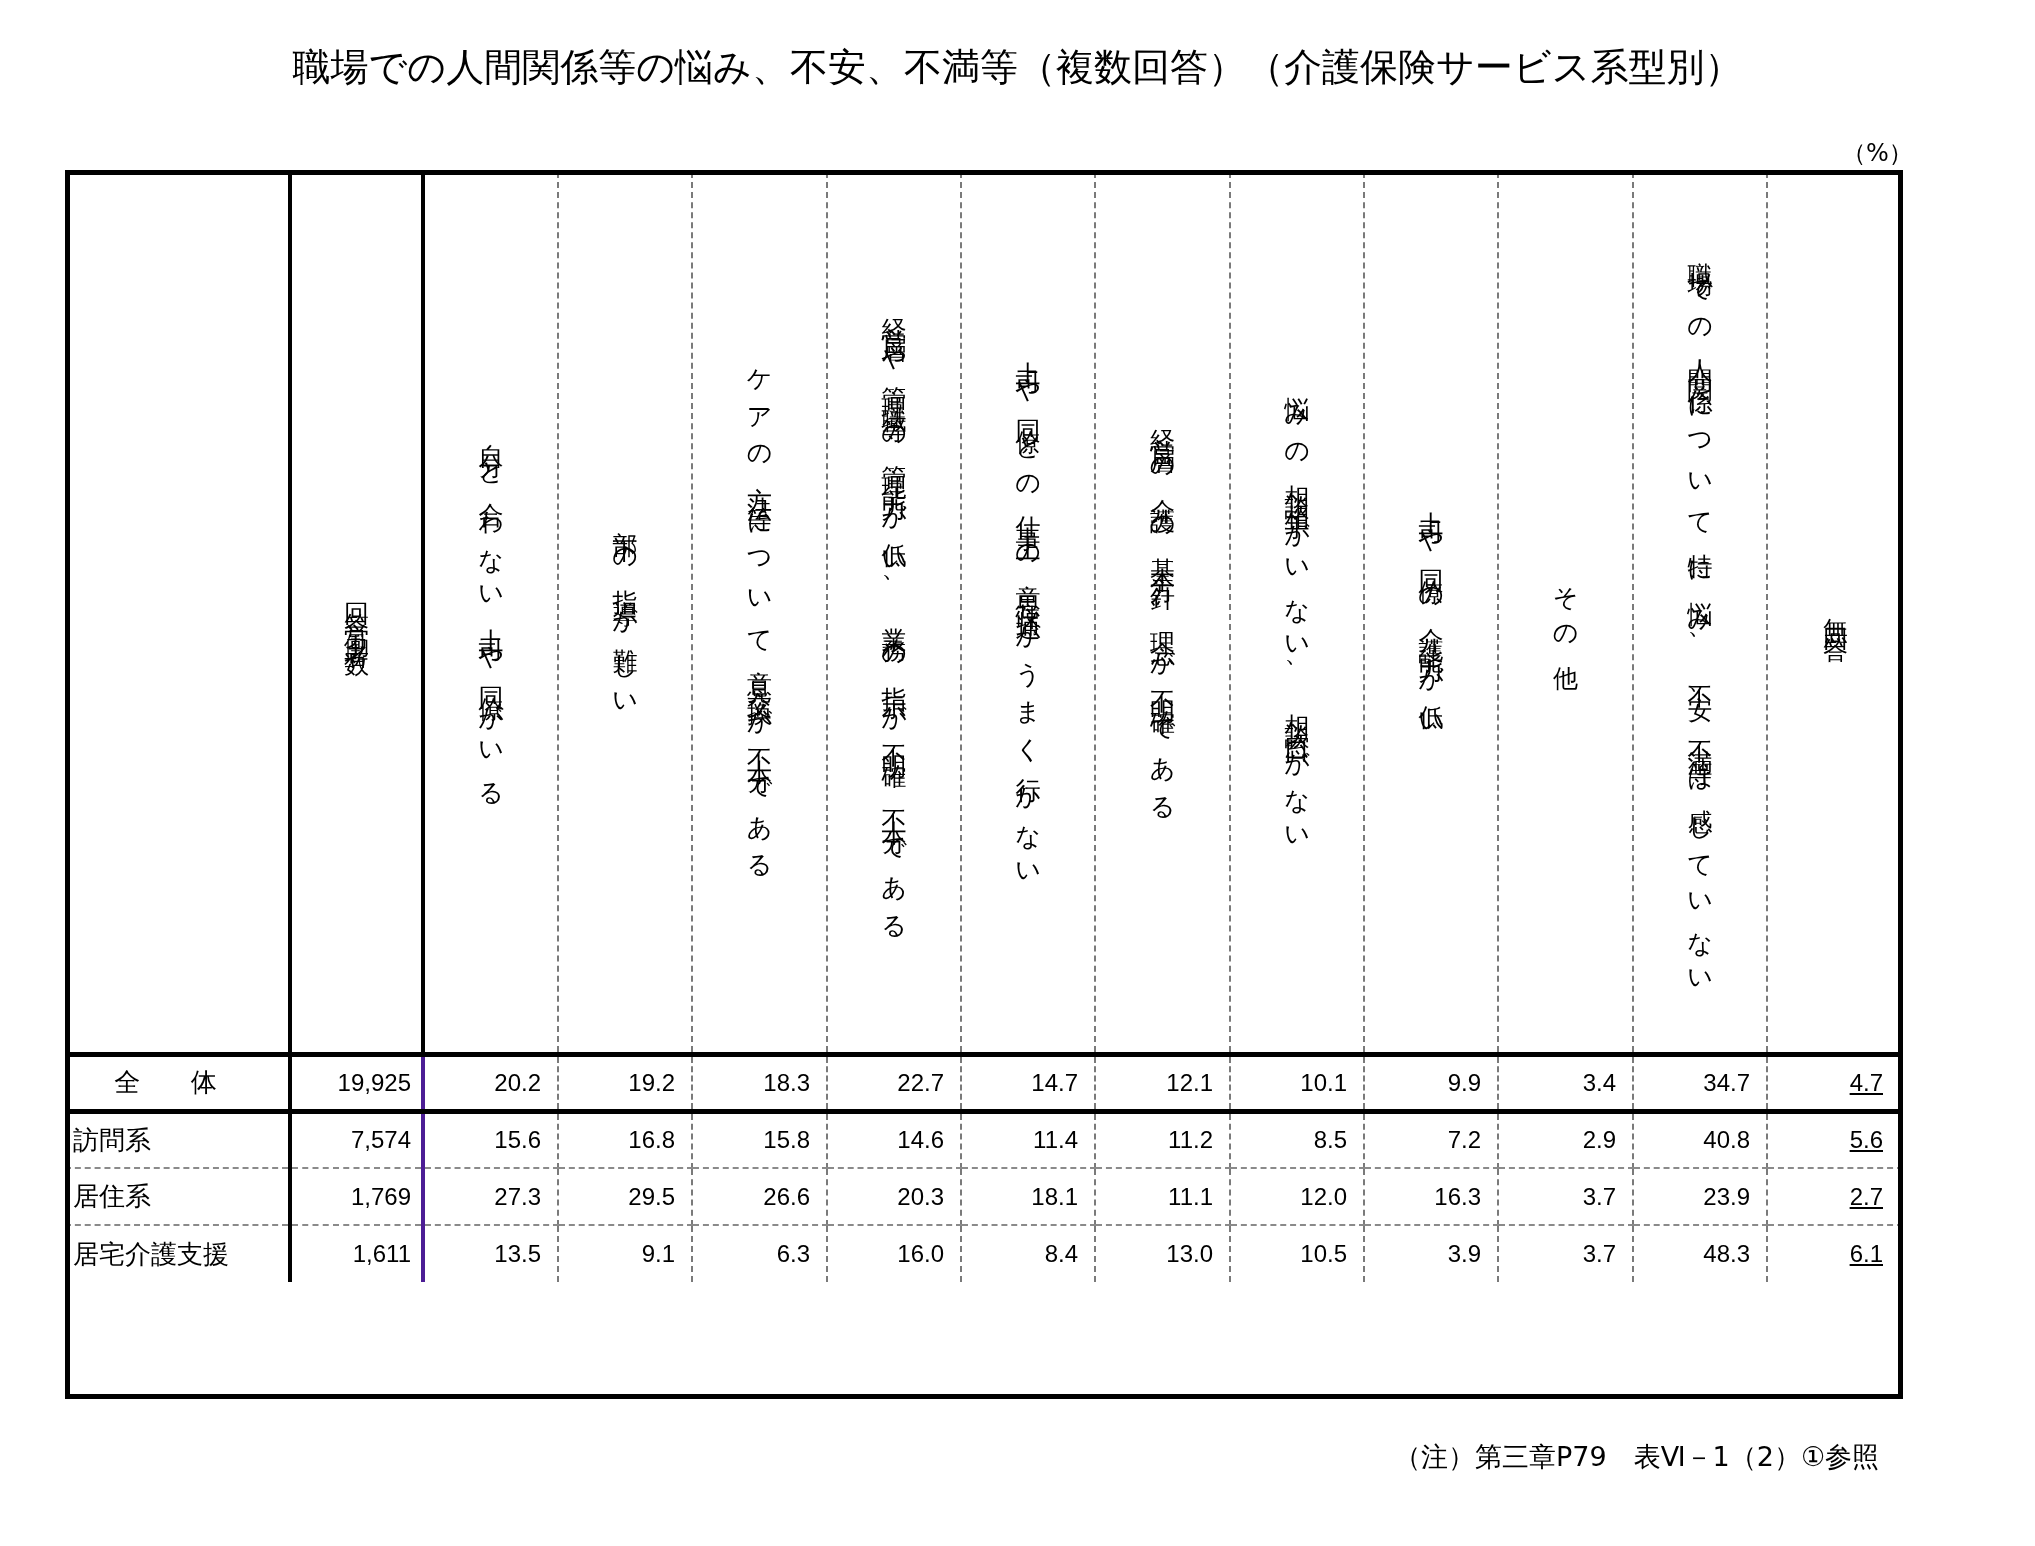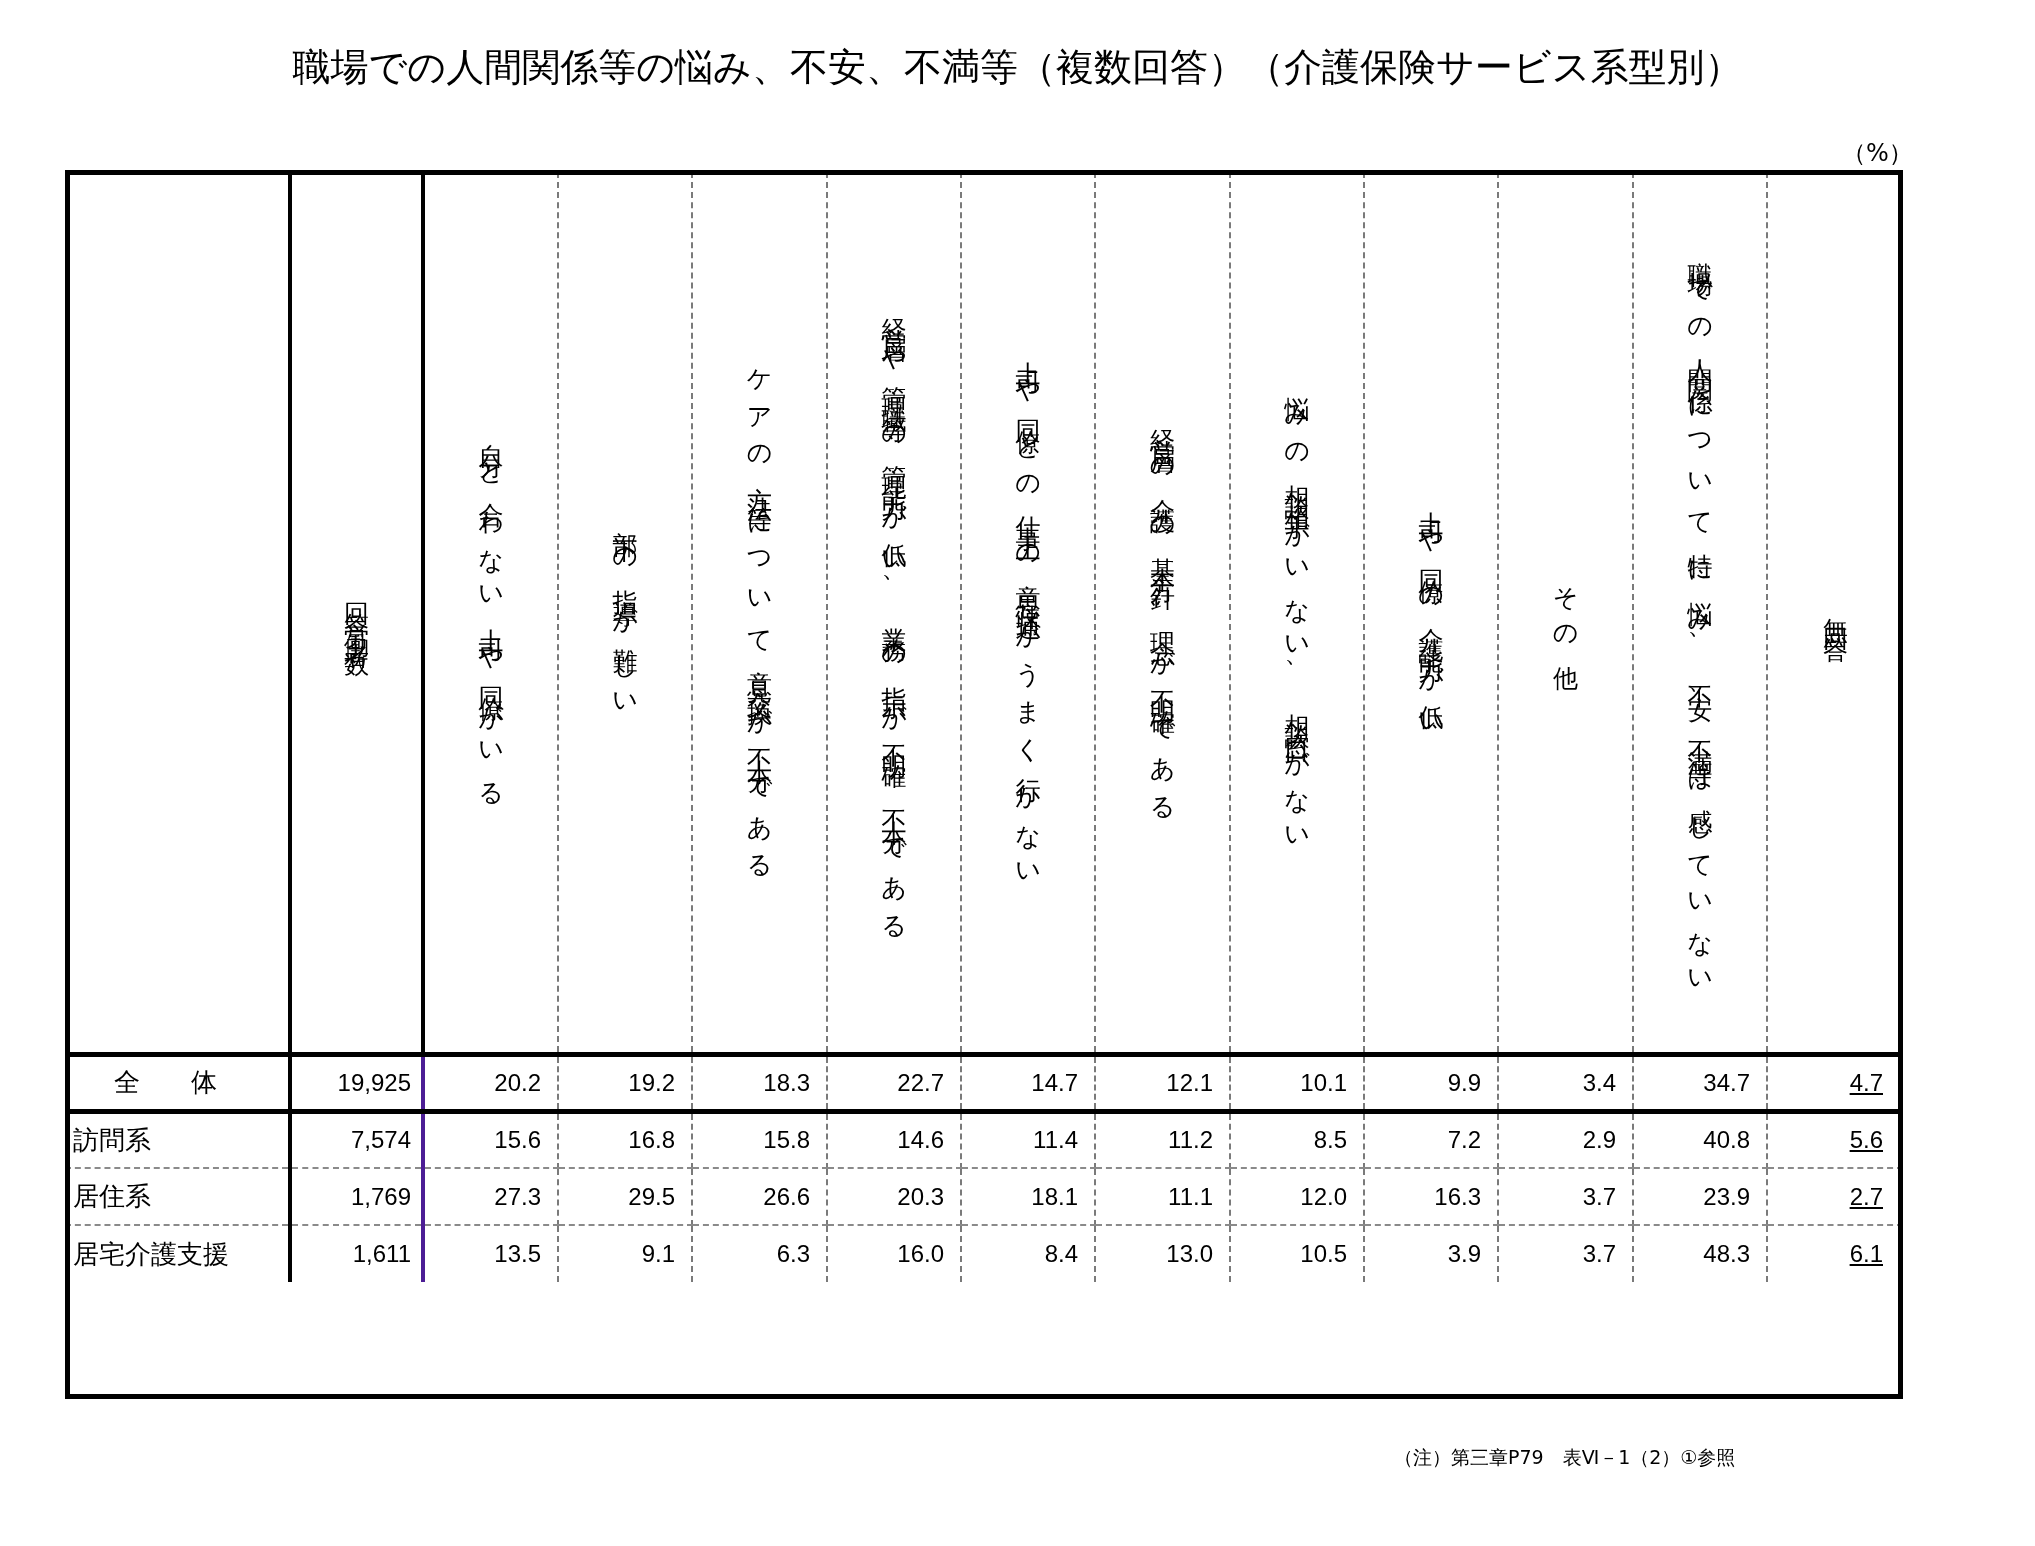--- a/index.html
+++ b/index.html
@@ -17,29 +17,29 @@
   .hdr th.count { border-right:4px solid #000; }
   .hdr th.last { border-right:none; }
   .vtext { writing-mode:vertical-rl; font-size:25px; line-height:35px; letter-spacing:10px;
            margin:10px auto 0 auto; white-space:normal; }
   .vwrap { display:flex; justify-content:center; height:872px; }
   .vtext.wrap2 { height:870px; }
   tr.row td { height:57px; font-size:24px; text-align:right; padding-right:16px;
               border-right:2px dashed #7a7a7a; border-bottom:2px dashed #8a8a8a;
               font-family:"Liberation Sans","DejaVu Sans",sans-serif; }
   tr.row td.label { text-align:left; padding-left:8px; padding-right:0; font-size:26px;
-                    border-right:4px solid #000; font-family:Liberation Sans, sans-serif; }
+                    border-right:4px solid #000; font-family:Liberation Serif, serif; }
   tr.row td.count { border-right:4px solid #4c1d95; padding-right:10px; }
   tr.row td.last { border-right:none; padding-right:20px;text-decoration:underline; }
   tr.row.total td { border-bottom:5px solid #000; }
   tr.row.total td.label { text-align:center; padding-left:0; letter-spacing:22px; }
   tr.row.lastrow td { border-bottom:none; }
   .frame { position:absolute; left:65px; top:170px; width:1838px; height:1229px;
            border:5px solid #000; box-sizing:border-box; pointer-events:none; }
-  .note { position:absolute; left:1394px; top:1440px; font-size:19px; line-height:34px;
+  .note { position:absolute; left:1394px; top:1440px; font-size:27px; line-height:34px;
           white-space:nowrap; }
 </style>
 </head>
 <body>
 
 <div class="title">職場での人間関係等の悩み、不安、不満等（複数回答）（介護保険サービス系型別）</div>
 <div class="unit">（%）</div>
 
 <table class="grid">
   <colgroup>

